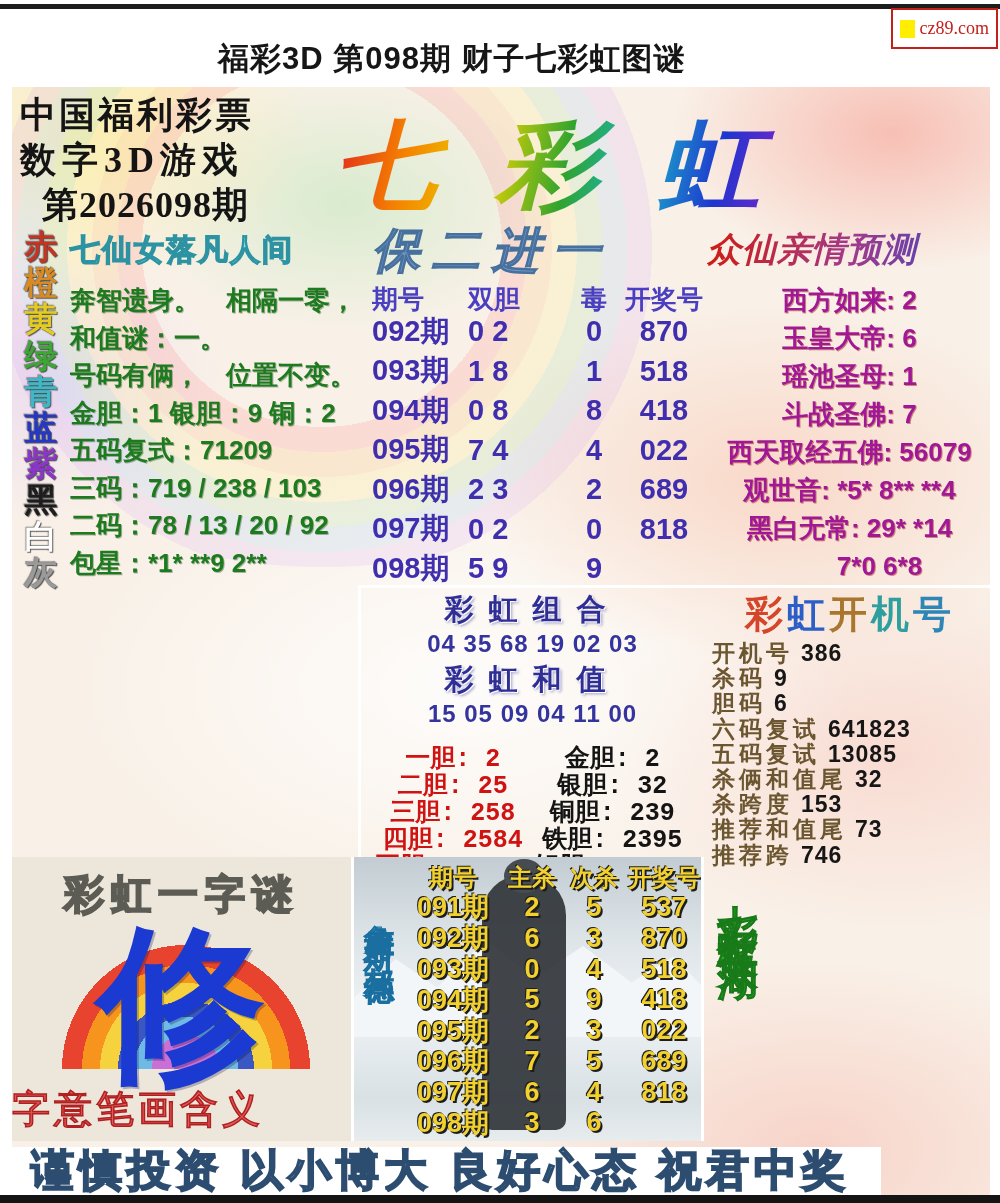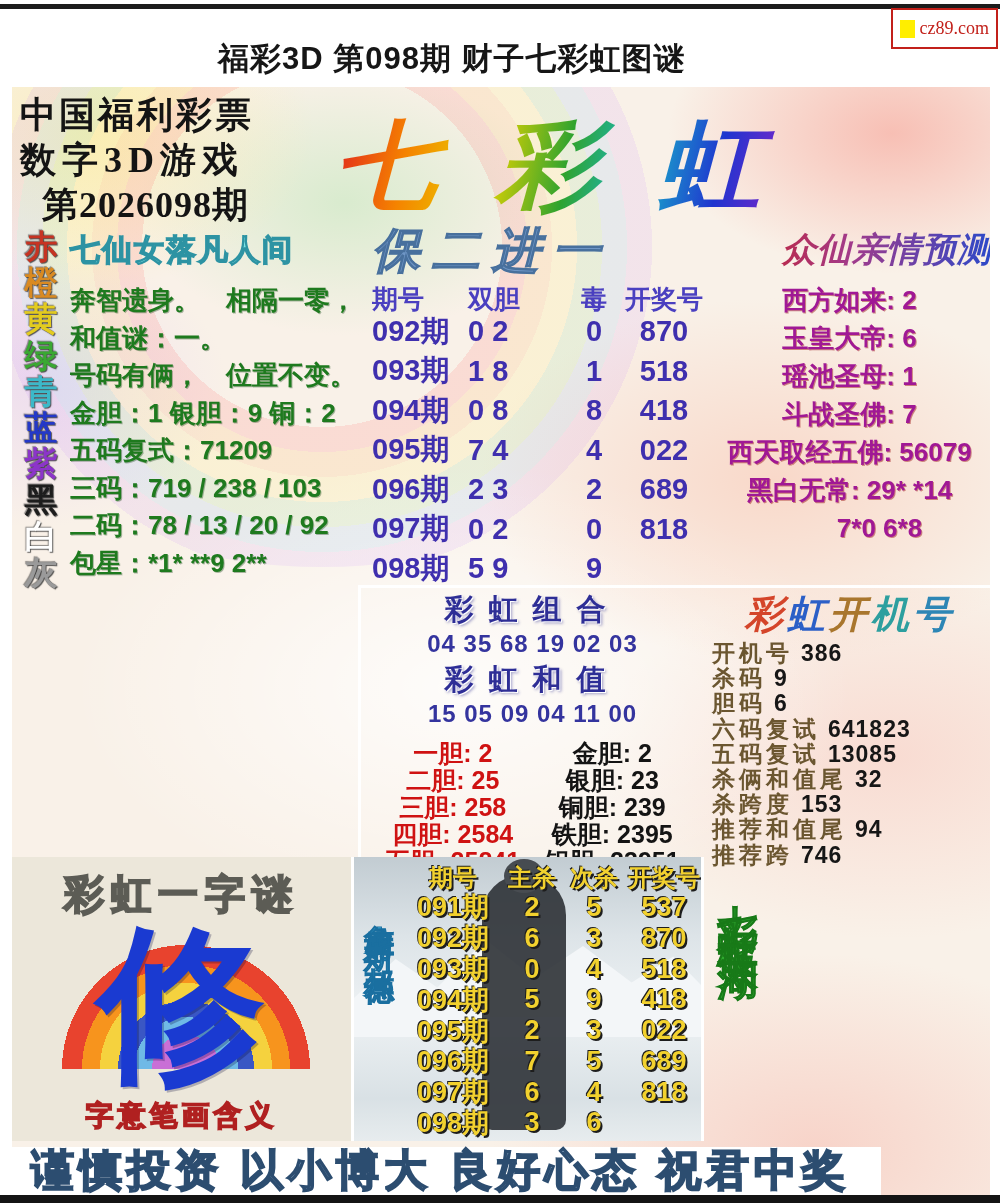--- a/index.html
+++ b/index.html
@@ -64,62 +64,62 @@
   .keep2-title { font-family:"Liberation Serif", serif; font-size:48px; font-weight:bold; font-style:italic;
     color:#6f96c6; -webkit-text-stroke:1px #48709d; letter-spacing:12px; line-height:54px; }
   .keep2-head { display:flex; margin-top:4px; font-size:26px; font-weight:bold; color:#4a3fc0; height:30px; }
   .keep2 .tcell.c0 { width:96px; }
   .keep2 .tcell.c1 { width:96px; text-align:left; }
   .keep2 .tcell.c2 { width:60px; text-align:center; }
   .keep2 .tcell.c3 { width:80px; text-align:center; }
   .keep2 .trow { display:flex; height:39.5px; align-items:center; font-size:29px; font-weight:bold; color:#3f2fae; }
   
   .gods { position:absolute; top:140px; left:695px; width:285px; z-index:2; }
-  .gods-title { font-size:34px; font-weight:bold; font-style:italic; letter-spacing:1px; text-align:right;
+  .gods-title { font-size:34px; font-weight:bold; font-style:italic; letter-spacing:1px; text-align:left;
     background:linear-gradient(90deg,#d01c12,#a23a8a,#2b49c9);
     -webkit-background-clip:text; background-clip:text; color:transparent; margin-bottom:8px; }
   .gods-item { font-size:26px; font-weight:bold; color:#a01895; line-height:38px; text-align:center;
     text-shadow:1px 1px 0 rgba(160,30,30,.5); white-space:nowrap; }
   .gods-item:last-child { padding-left:60px; }
   
   .combo { position:absolute; top:498px; left:346px; width:346px; height:274px; z-index:2;
     border-left:3px solid rgba(255,255,255,.95); border-top:3px solid rgba(255,255,255,.95);
     padding-top:5px; text-align:center; }
   .combo-title { font-size:29px; font-weight:bold; color:#2e2e96; letter-spacing:15px;
     text-shadow:1px 1px 0 #fff, 2px 2px 3px rgba(40,40,140,.45); line-height:32px; }
   .combo-nums { font-size:24px; font-weight:bold; color:#34349e; line-height:38px; letter-spacing:1px; }
-  .dan-wrap { display:flex; margin-top:7px; padding:0 12px; }
+  .dan-wrap { display:flex; margin-top:13px; padding:0 12px;font-family:Liberation Mono, monospace; }
   .dan-col { flex:1; }
   .dan-item { font-size:25px; font-weight:bold; line-height:27px; text-align:center; white-space:nowrap; }
   .dan-red .dan-item { color:#cf1212; }
   .dan-black .dan-item { color:#141414; }
   
   .kaiji { position:absolute; top:498px; left:692px; width:288px; height:274px; z-index:2;
     border-top:3px solid rgba(255,255,255,.95); padding-top:4px; }
-  .kaiji-title { text-align:center; font-size:38px; font-weight:bold; font-style:italic; line-height:44px; }
+  .kaiji-title { text-align:center; font-size:38px; font-weight:bold; line-height:44px; }
   .kaiji-title .kaiji-tchar { display:inline-block; margin:0 2px; }
   .kaiji-items { margin-top:5px; padding-left:8px; }
   .kaiji-item { font-size:23px; font-weight:bold; line-height:24.2px; white-space:nowrap; }
   .kaiji-item .lbl { font-family:"Liberation Serif", serif; color:#6b5630; letter-spacing:4px; }
   .kaiji-item .val { color:#161616; margin-left:8px; letter-spacing:1px; }
   
   .riddle { position:absolute; top:770px; left:0; width:342px; height:284px; z-index:2;
     background:#ece7da; border-right:3px solid #fff; }
   .riddle-title { margin-top:10px; text-align:center; font-size:40px; font-weight:bold; letter-spacing:7px;
     color:#15803d; -webkit-text-stroke:2px #5c5c55; }
   .rainbow-arc { position:absolute; left:48px; top:86px; width:252px; height:126px;
     border-radius:252px 252px 0 0;
     background:radial-gradient(circle at 50% 100%,
       #c96fd6 0 34px, #6fb9e6 34px 52px, #3a57c4 52px 68px,
       #f5d23e 68px 86px, #f7941d 86px 104px, #e8432e 104px 124px, transparent 124px); }
   .riddle-char { position:absolute; left:50%; top:150px; transform:translate(-50%,-52%);
     font-size:168px; font-weight:bold; color:#1a3ad1; z-index:3;
     text-shadow:2px 2px 0 rgba(0,0,50,.25); line-height:168px; }
-  .riddle-caption { position:absolute; bottom:6px; width:100%; text-align:center; z-index:3;
-    font-size:28px; font-weight:bold; color:#e25a5a; -webkit-text-stroke:1.5px #b02020; letter-spacing:4px; }
+  .riddle-caption { position:absolute; bottom:6px; width:100%; z-index:3;
+    font-size:38px; font-weight:normal; color:#e25a5a; -webkit-text-stroke:1.5px #b02020; letter-spacing:4px; }
   
   .kill { position:absolute; top:770px; left:342px; width:350px; height:284px; z-index:2;
     border-right:3px solid #fff; overflow:hidden;
     background:linear-gradient(180deg,#c2ccd2 0%,#dde4e8 28%,#eef2f4 55%,#d9e1e5 85%,#e7ecee 100%); }
   .mountain { position:absolute; left:0; top:50px; width:100%; height:130px; background:#f3f6f8;
     clip-path:polygon(0 70%, 12% 40%, 24% 62%, 38% 25%, 52% 55%, 66% 30%, 80% 58%, 92% 38%, 100% 60%, 100% 100%, 0 100%); }
   .figure { position:absolute; left:128px; top:18px; width:84px; height:255px; background:#2e3237;
     border-radius:40px 40px 10px 10px; opacity:.9; }
   .figure::before { content:''; position:absolute; left:22px; top:-16px; width:40px; height:34px;
     border-radius:50%; background:#3a3e43; }
@@ -249,59 +249,60 @@
   </div>
 
   <div class="gods">
     <div class="gods-title">众仙亲情预测</div>
     <div>
         <div class="gods-item">西方如来: 2</div>
         <div class="gods-item">玉皇大帝: 6</div>
         <div class="gods-item">瑶池圣母: 1</div>
         <div class="gods-item">斗战圣佛: 7</div>
         <div class="gods-item">西天取经五佛: 56079</div>
+        <div class="gods-item">观世音: *5* 8** **4</div>
         <div class="gods-item">黑白无常: 29* *14</div>
         <div class="gods-item">7*0 6*8</div>
       </div>
   </div>
 
   <div class="combo">
     <div class="combo-title">彩虹组合</div>
     <div class="combo-nums">04 35 68 19 02 03</div>
     <div class="combo-title">彩虹和值</div>
     <div class="combo-nums">15 05 09 04 11 00</div>
     <div class="dan-wrap">
       <div class="dan-col dan-red">
           <div class="dan-item">一胆: 2</div>
           <div class="dan-item">二胆: 25</div>
           <div class="dan-item">三胆: 258</div>
           <div class="dan-item">四胆: 2584</div>
           <div class="dan-item">五胆: 25841</div>
         </div>
       <div class="dan-col dan-black">
           <div class="dan-item">金胆: 2</div>
-          <div class="dan-item">银胆: 23</div>
+          <div class="dan-item">银胆: 32</div>
           <div class="dan-item">铜胆: 239</div>
           <div class="dan-item">铁胆: 2395</div>
           <div class="dan-item">铝胆: 23951</div>
         </div>
     </div>
   </div>
 
   <div class="kaiji">
     <div class="kaiji-title"><div class="kaiji-tchar" style="color: rgb(212, 69, 42);">彩</div><div class="kaiji-tchar" style="color: rgb(43, 95, 199);">虹</div><div class="kaiji-tchar" style="color: rgb(169, 118, 45);">开</div><div class="kaiji-tchar" style="color: rgb(45, 159, 159);">机</div><div class="kaiji-tchar" style="color: rgb(45, 134, 181);">号</div></div>
     <div class="kaiji-items">
         <div class="kaiji-item"><span class="lbl">开机号</span><span class="val">386</span></div>
         <div class="kaiji-item"><span class="lbl">杀码</span><span class="val">9</span></div>
         <div class="kaiji-item"><span class="lbl">胆码</span><span class="val">6</span></div>
         <div class="kaiji-item"><span class="lbl">六码复试</span><span class="val">641823</span></div>
         <div class="kaiji-item"><span class="lbl">五码复试</span><span class="val">13085</span></div>
         <div class="kaiji-item"><span class="lbl">杀俩和值尾</span><span class="val">32</span></div>
         <div class="kaiji-item"><span class="lbl">杀跨度</span><span class="val">153</span></div>
-        <div class="kaiji-item"><span class="lbl">推荐和值尾</span><span class="val">94</span></div>
+        <div class="kaiji-item"><span class="lbl">推荐和值尾</span><span class="val">73</span></div>
         <div class="kaiji-item"><span class="lbl">推荐跨</span><span class="val">746</span></div>
       </div>
   </div>
 
   <div class="riddle">
     <div class="riddle-title">彩虹一字谜</div>
     <div class="rainbow-arc"></div>
     <div class="riddle-char">修</div>
     <div class="riddle-caption">字意笔画含义</div>
   </div>

